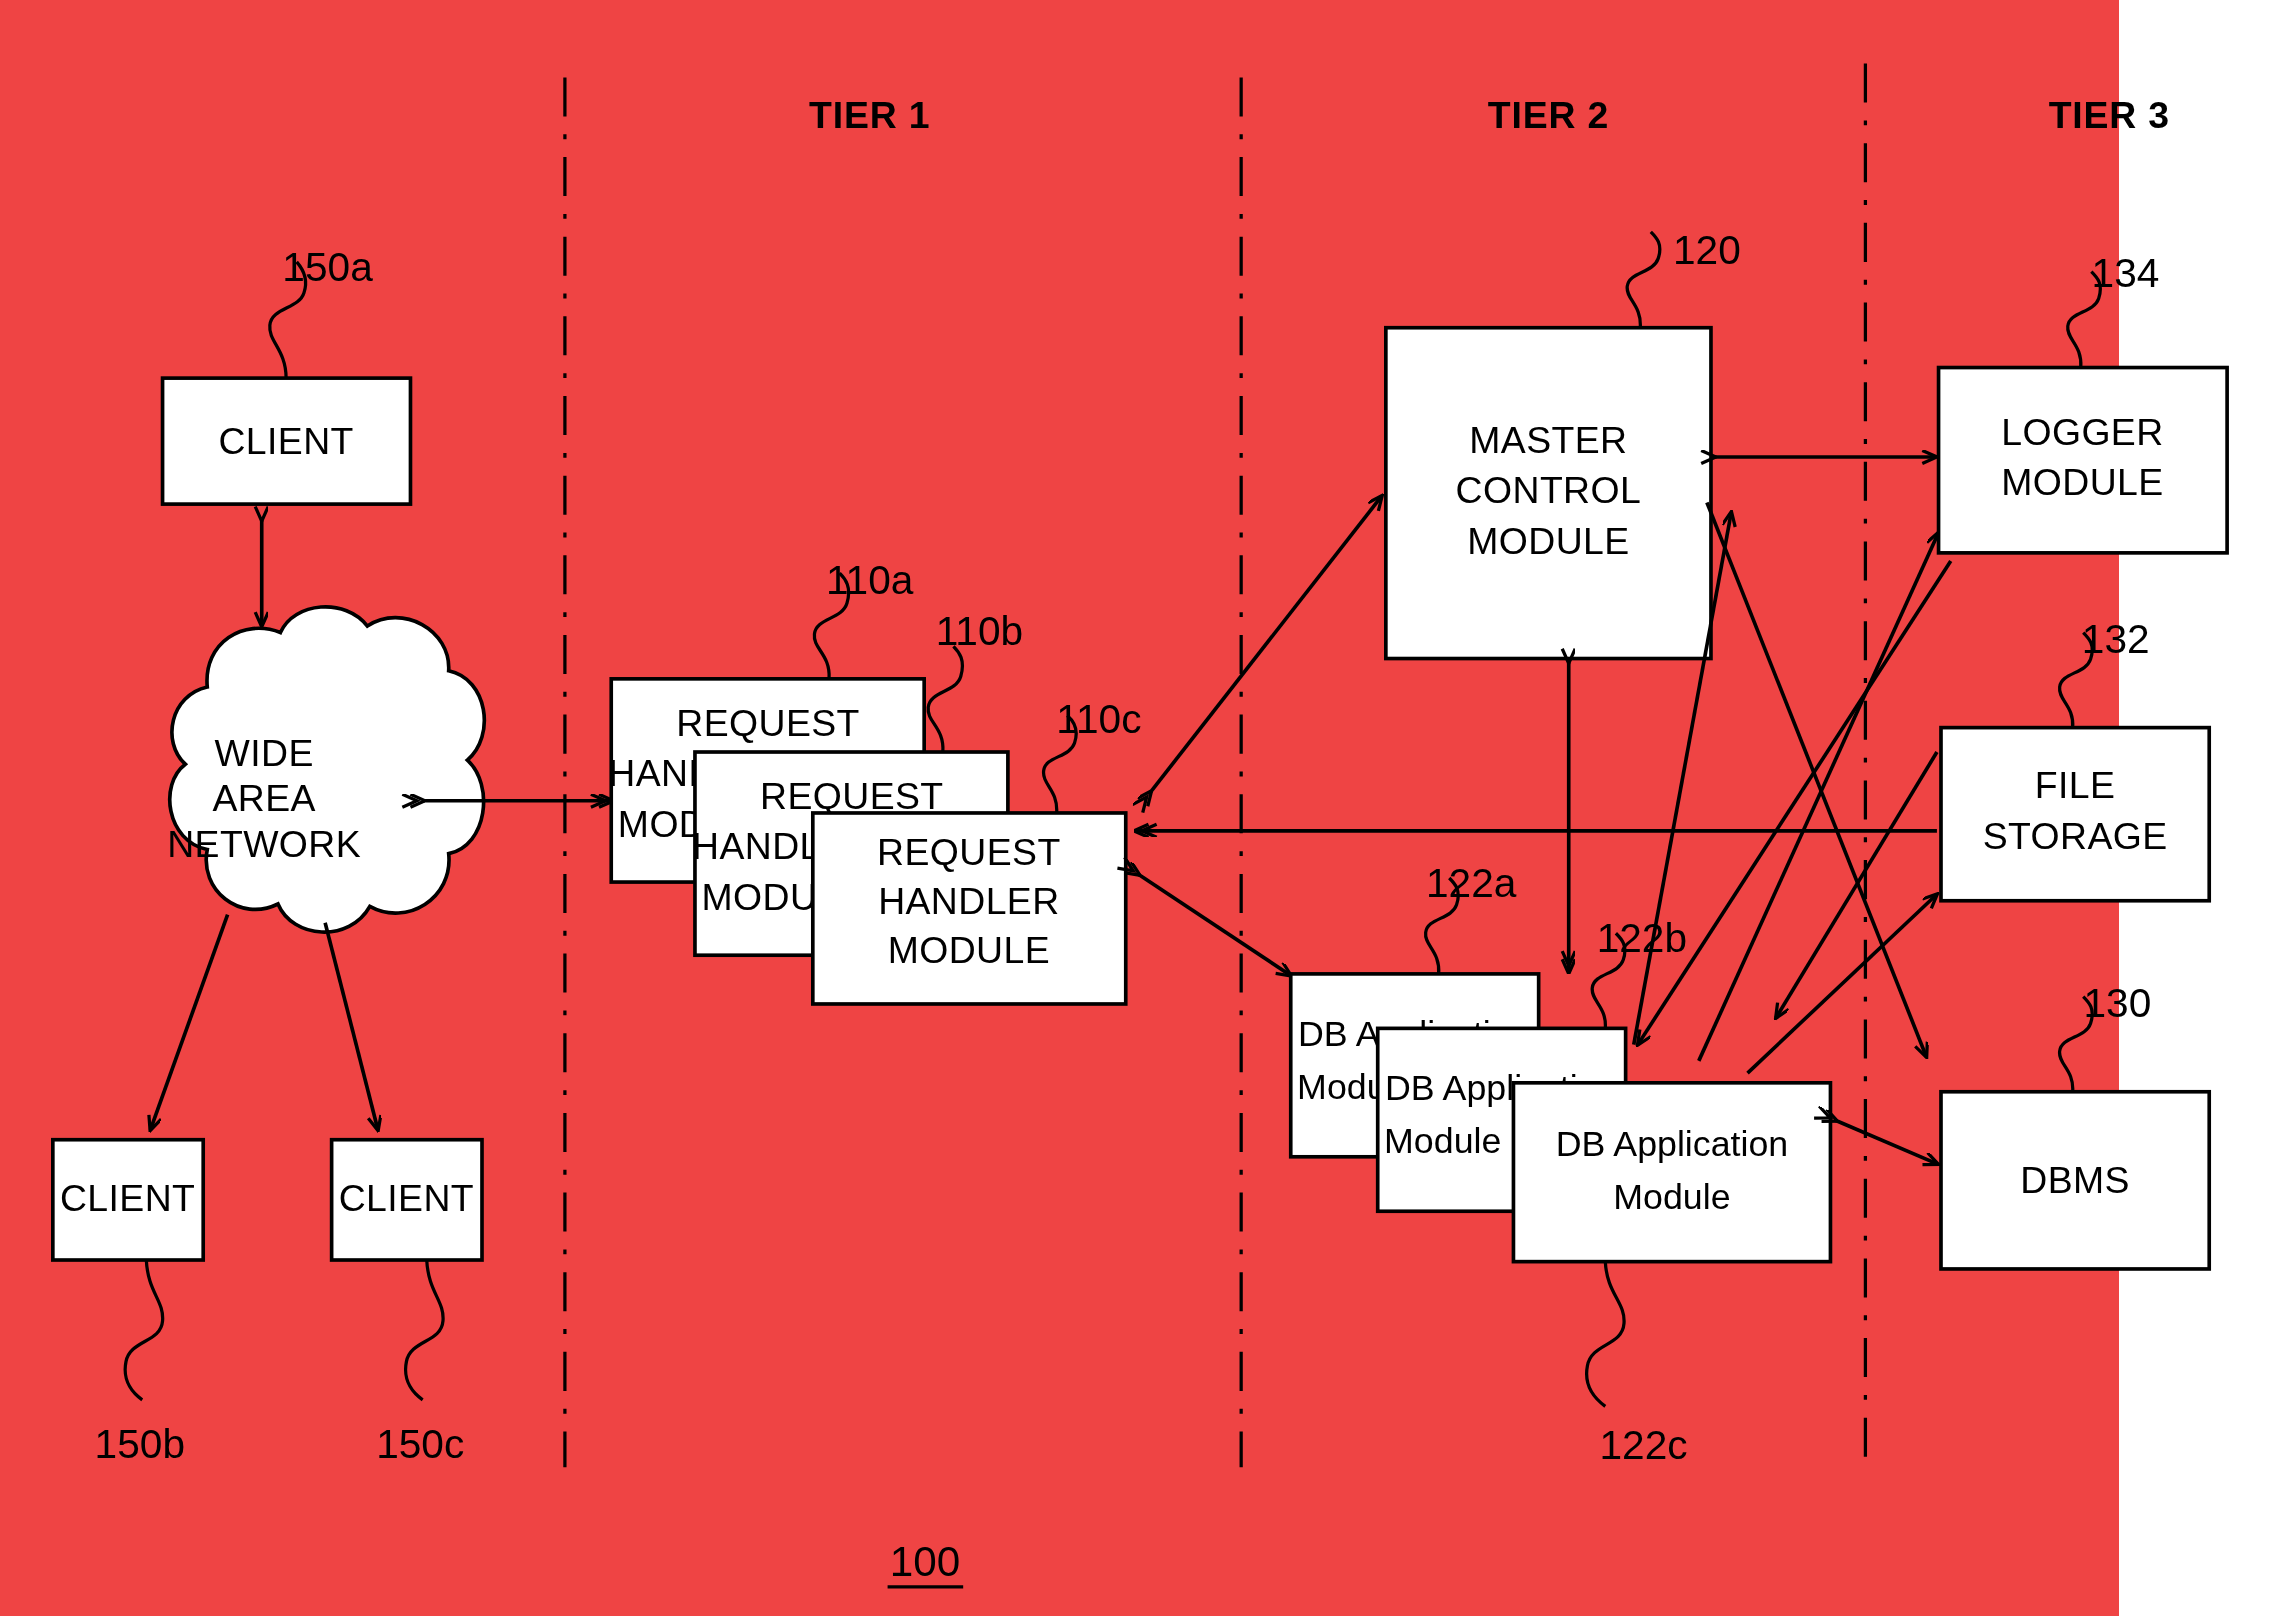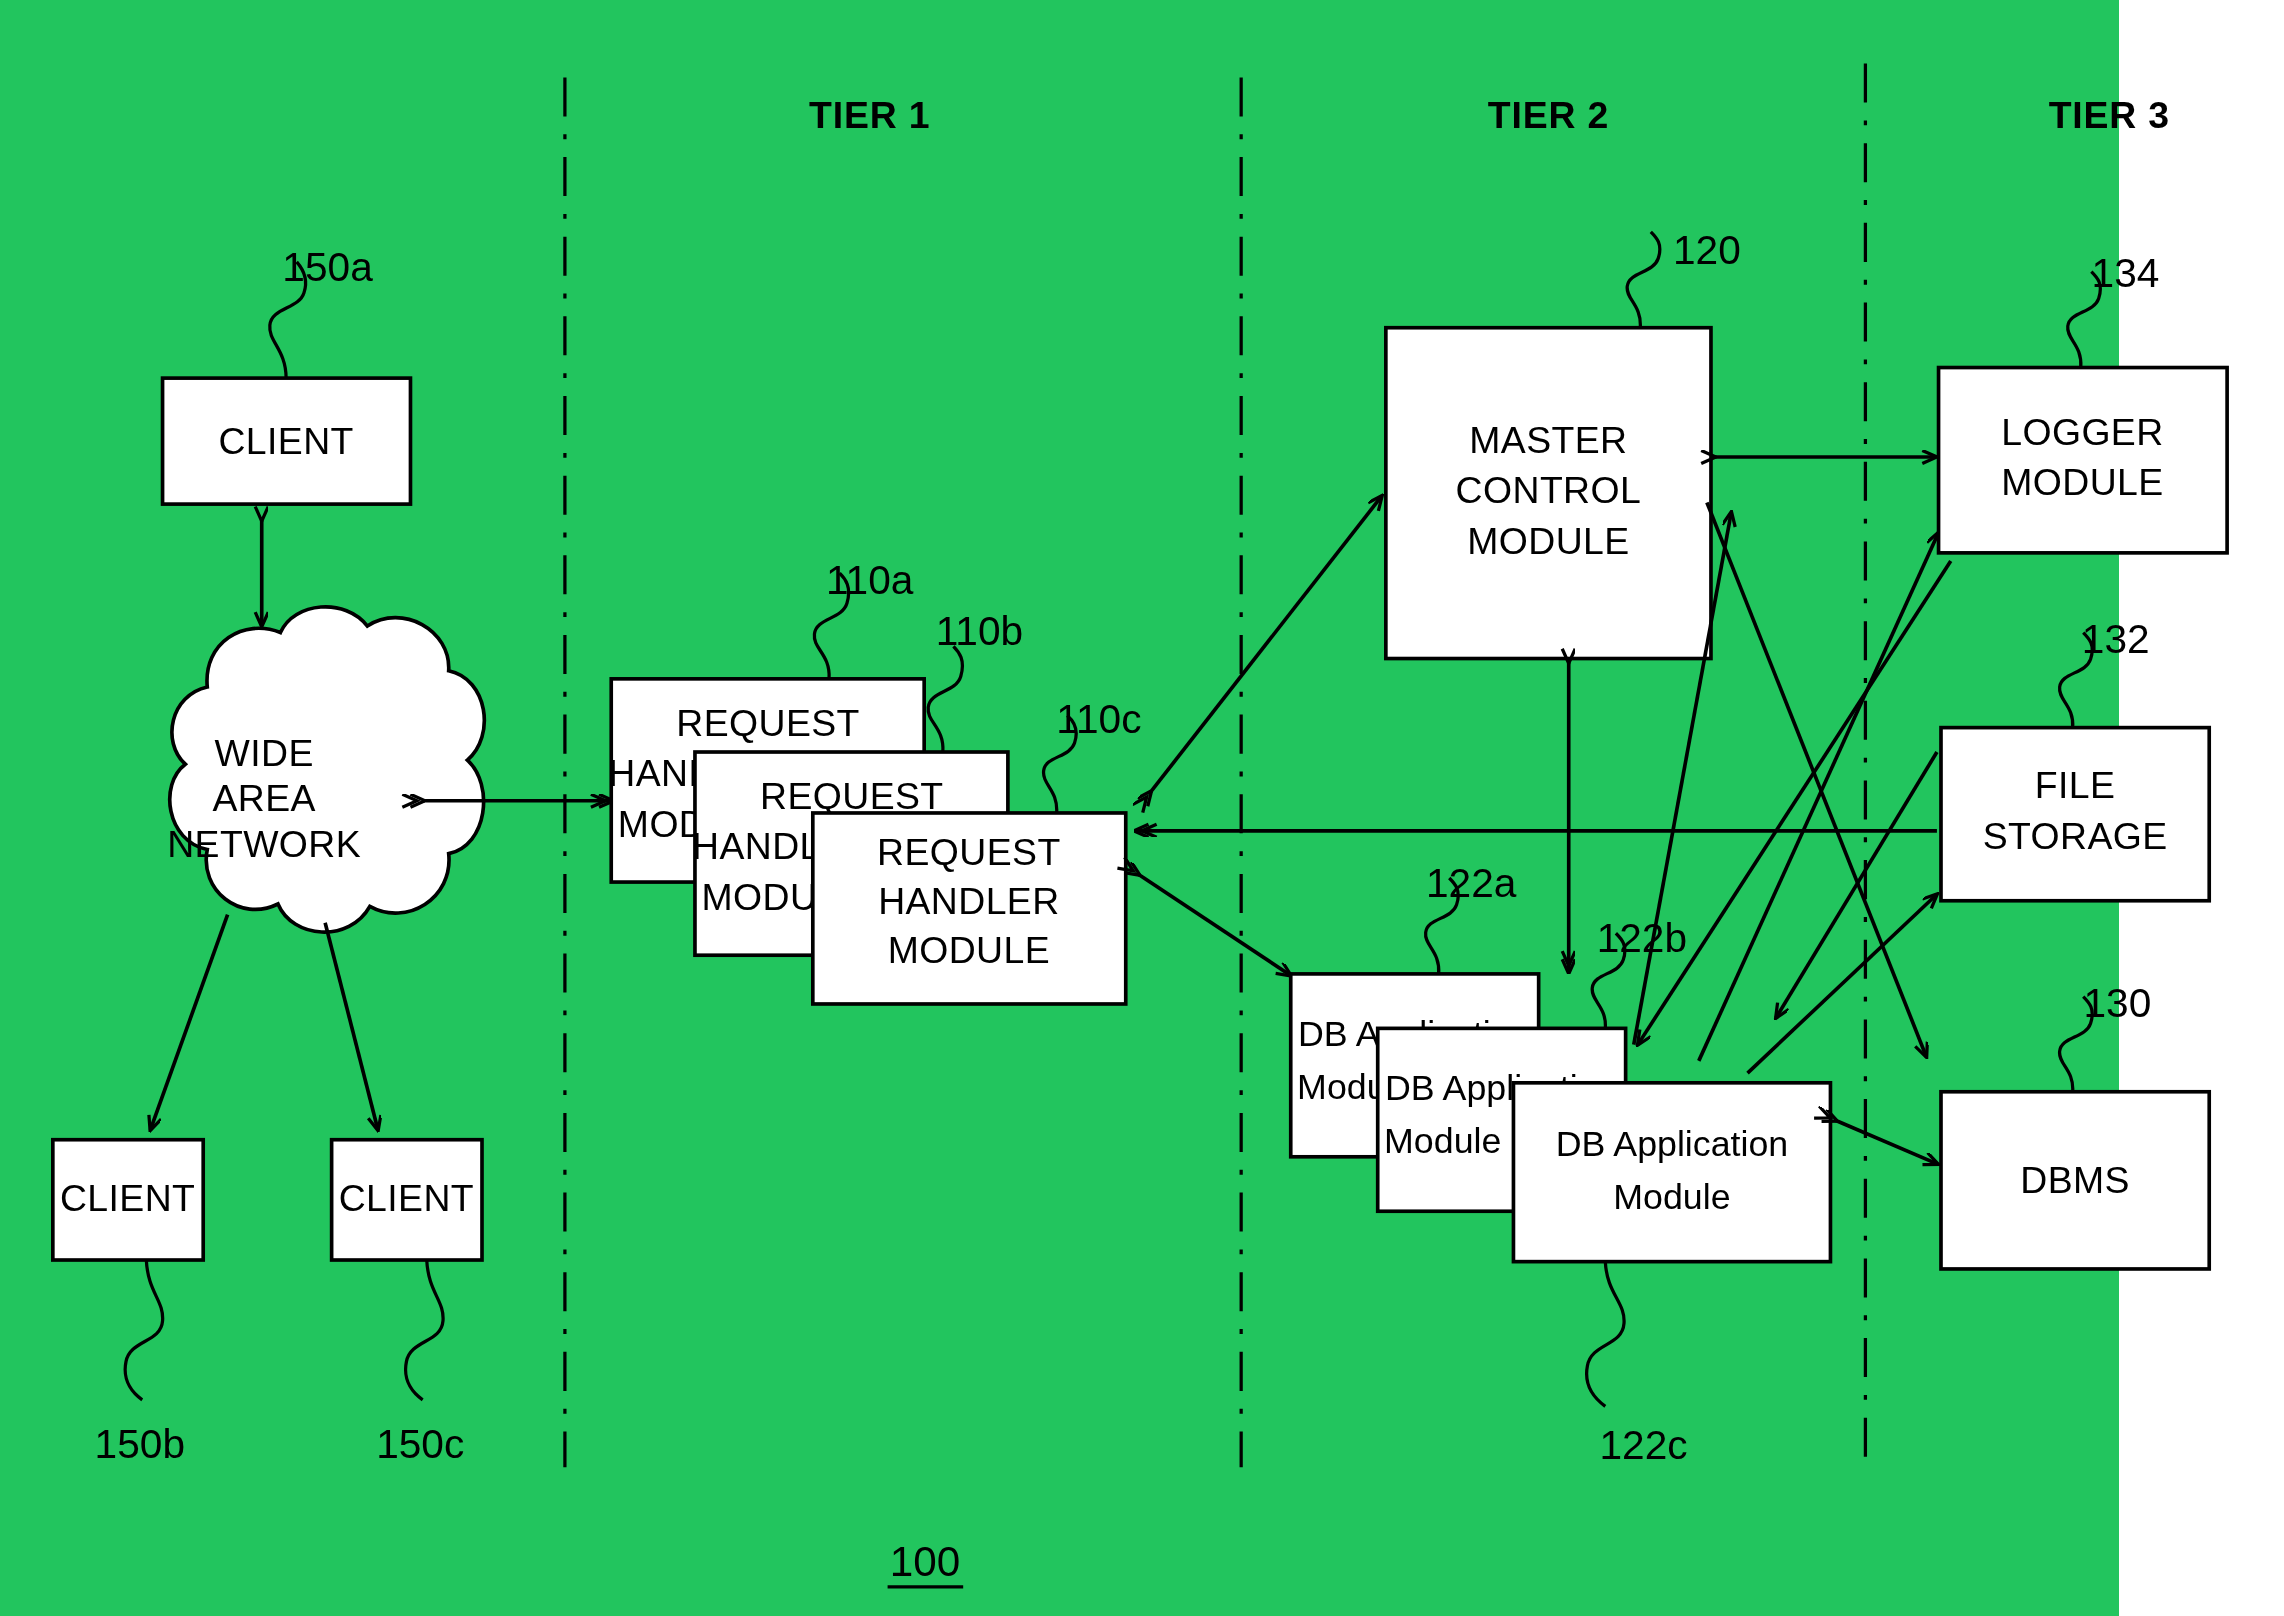--- a/index.html
+++ b/index.html
@@ -1,17 +1,17 @@
 <!DOCTYPE html>
 <html style="font-size:13px"><head>
 <meta charset="utf-8">
 <style>
   html,body{margin:0;padding:0;background:#ffffff;}
   body{width:2284px;height:1617px;overflow:hidden;font-family:"Liberation Sans",sans-serif;}
-  #stage{position:relative;width:2119px;height:1617px;background:#22c55e;}
+  #stage{position:relative;width:2119px;height:1617px;background:#ef4444;}
   svg#diagram{position:absolute;left:0;top:0;width:2284px;height:1617px;}
   .boxtxt{font-family:"Liberation Sans",sans-serif;font-size:46px;fill:#000;text-anchor:middle;dominant-baseline:middle;letter-spacing:0.5px;}
   .boxtxt-mixed{font-family:"Liberation Sans",sans-serif;font-size:44px;fill:#000;text-anchor:middle;dominant-baseline:middle;}
   .tiertxt{font-family:"Liberation Sans",sans-serif;font-size:46px;font-weight:bold;fill:#000;text-anchor:middle;dominant-baseline:middle;letter-spacing:1px;}
   .reftxt{font-family:"Liberation Sans",sans-serif;font-size:50px;fill:#000;text-anchor:middle;dominant-baseline:middle;}
   .figtxt{font-family:"Liberation Sans",sans-serif;font-size:52px;fill:#000;text-anchor:middle;dominant-baseline:middle;}
   .bx{fill:#ffffff;stroke:#000000;stroke-width:4.5;}
   .ln{stroke:#000000;stroke-width:4.5;fill:none;}
   .lnthin{stroke:#000000;stroke-width:4;fill:none;}
   .lead{stroke:#000000;stroke-width:4;fill:none;}

